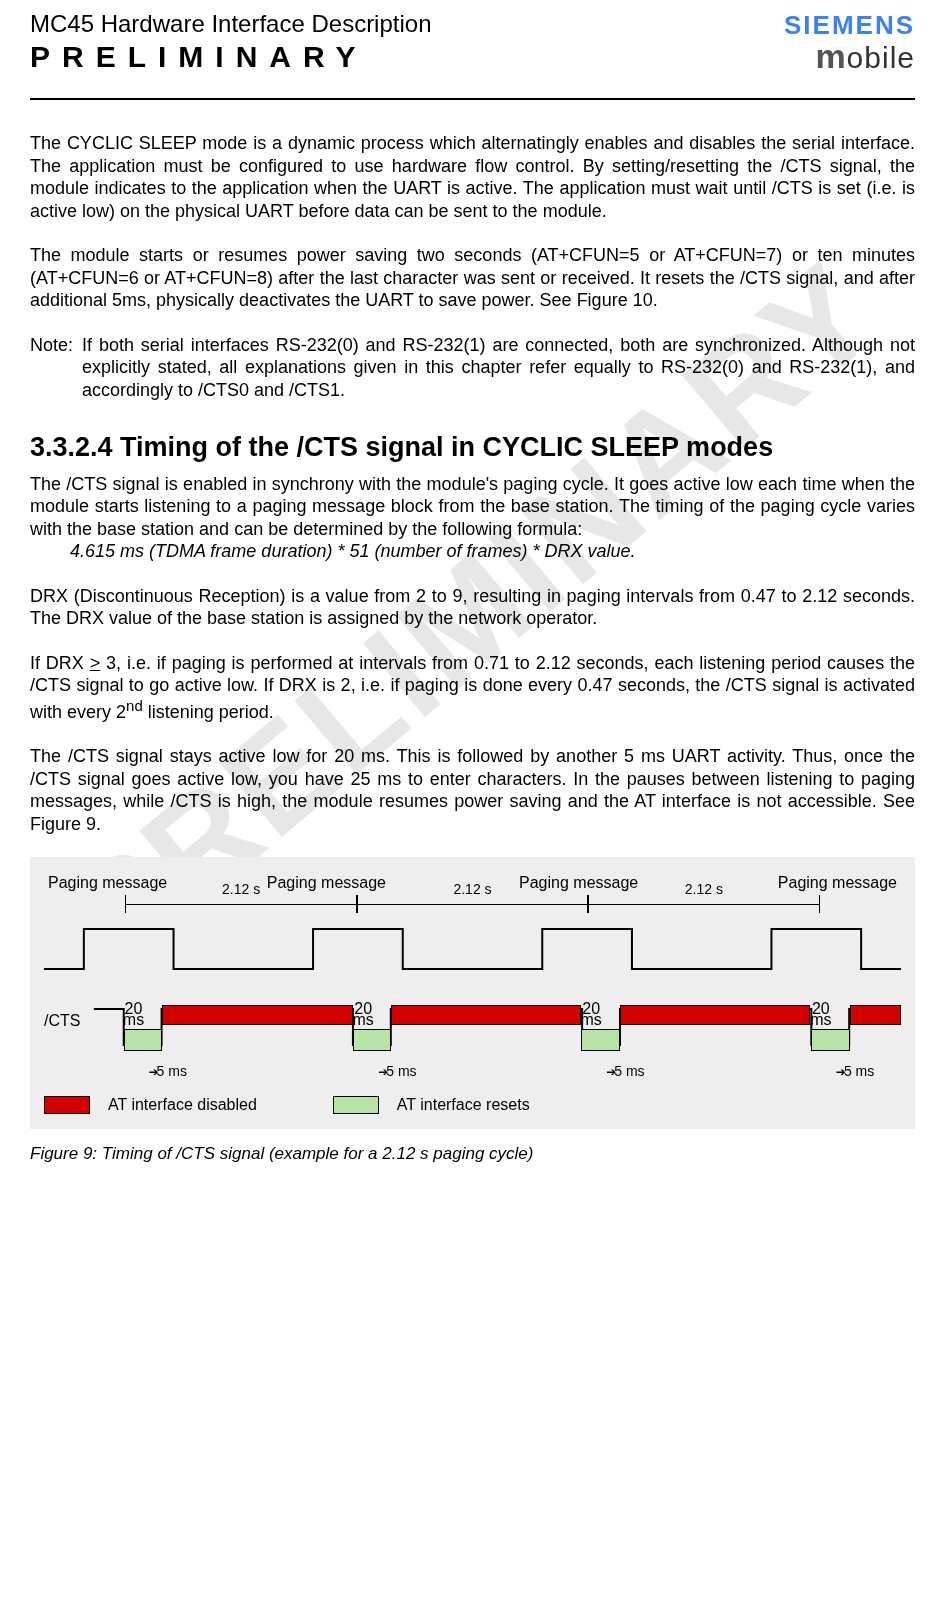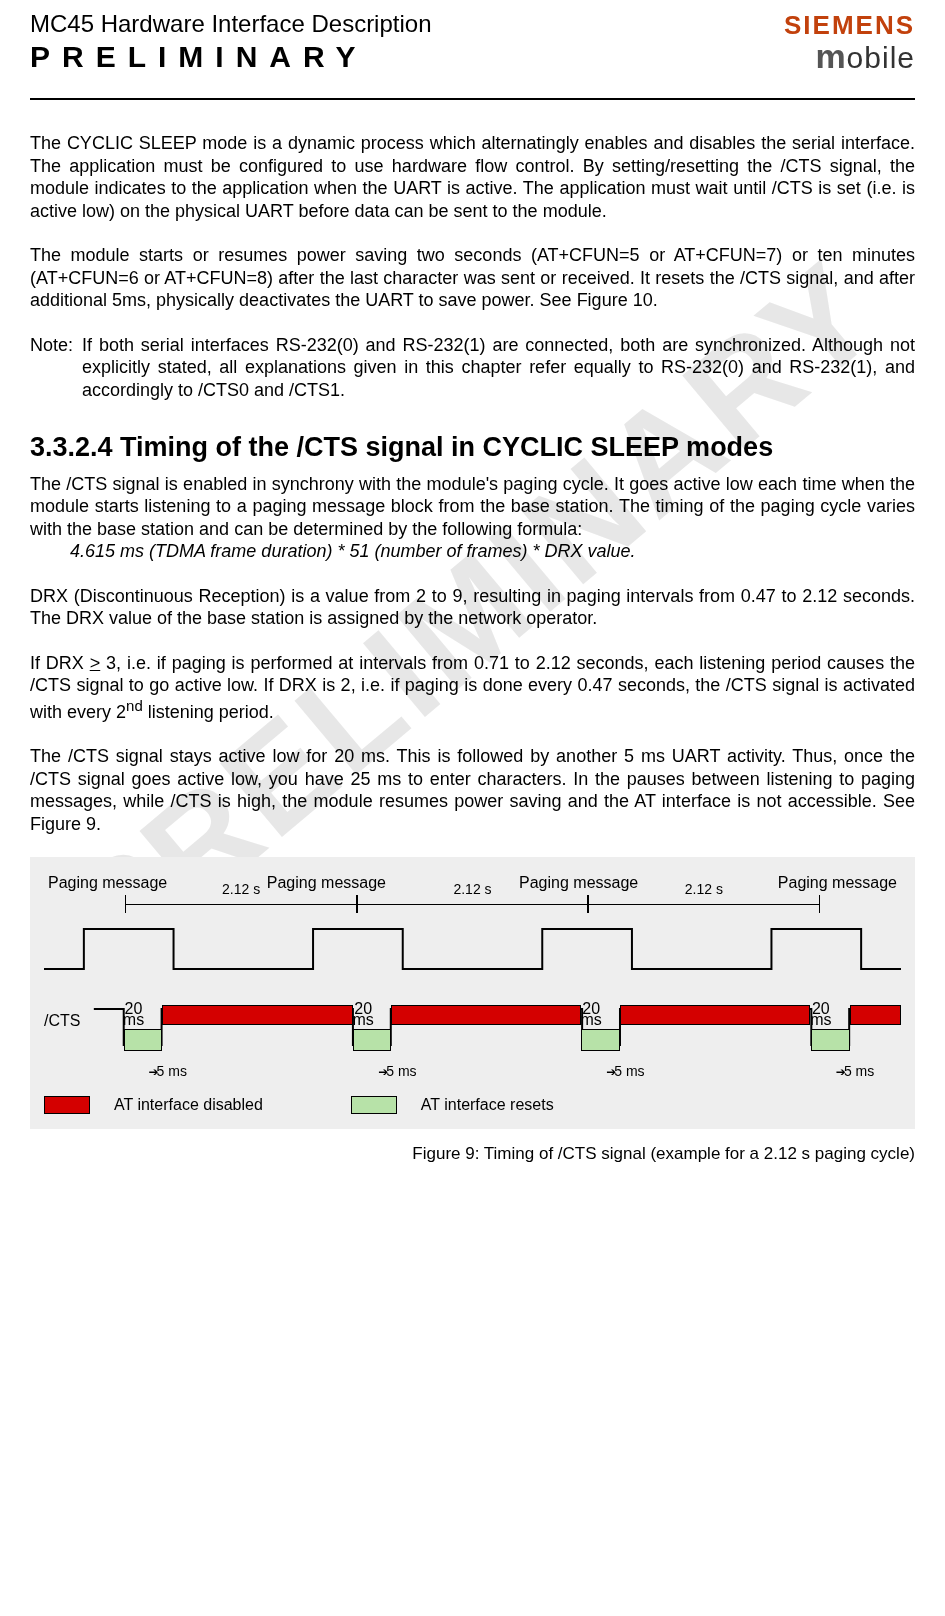--- a/index.html
+++ b/index.html
@@ -39,21 +39,21 @@
   .preliminary {
     font-size: 30px; font-weight: 700; letter-spacing: 12px;
     margin-top: 2px;
   }
   .logo {
     position: absolute; right: 0; top: 0;
     text-align: right;
   }
   .siemens {
     font-family: Arial, sans-serif;
-    font-size: 26px; font-weight: 700; color: #c2410c; letter-spacing: 2px;
+    font-size: 26px; font-weight: 700; color: #3b82f6; letter-spacing: 2px;
   }
   .mobile {
     font-size: 30px; color: #333; letter-spacing: 1px;
     margin-top: -4px;
   }
   .mobile .m { font-weight: 700; color: #555; font-size: 34px; }
   .hr { border: 0; border-top: 2px solid #000; margin: 4px 0 32px 0; }
 
   
   .body { flex: 1; font-size: 18px; line-height: 1.25; text-align: justify; }
@@ -96,26 +96,26 @@
   .block-red {
     position:absolute; top:4px; height:20px; background:#d40000; border:1px solid #000;
   }
   .block-green {
     position:absolute; top:28px; height:22px; background:#b7e2a8; border:1px solid #000;
   }
   .tick-20 { position:absolute; top:2px; font-size:16px; line-height:11px; text-align:center;}
   .tick-5 { position:absolute; top:62px; font-size:14px; white-space:nowrap;}
   .tick-5::before { content:"\2794"; margin-right:-2px; font-size:12px;}
 
-  .legend { display:flex; align-items:center; gap:24px; font-size:16px; margin-top:22px;}
+  .legend { display:flex; align-items:center; gap:18px; font-size:16px; margin-top:22px;}
   .swatch { width:46px; height:18px; border:1px solid #000; display:inline-block; }
   .sw-red { background:#d40000; }
   .sw-green { background:#b7e2a8; }
 
-  .caption { text-align:right; font-size:17px; margin-top:14px; }
+  .caption { text-align:left; font-size:17px; margin-top:14px;font-style:italic; }
 
   
   .ftr {
     border-top: 2px solid #000;
     margin-top: 24px;
     padding-top: 6px;
     display: flex; justify-content: space-between;
     font-size: 16px;
   }
 </style>

